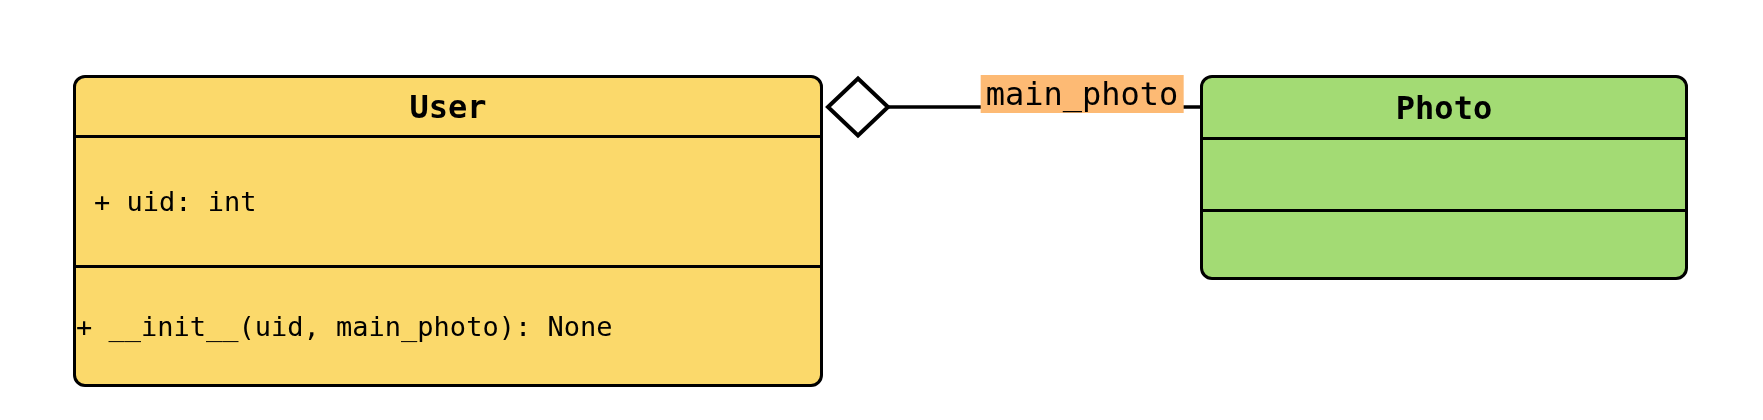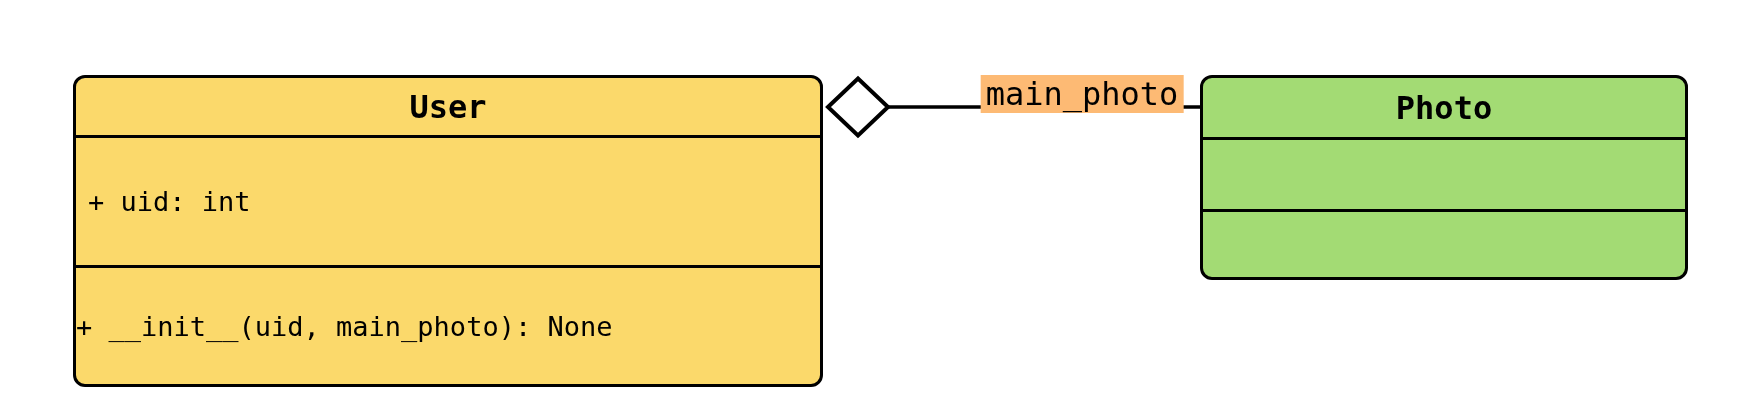--- a/index.html
+++ b/index.html
@@ -46,21 +46,21 @@
   .user-box .box-title { height: 57px; }
   .photo-box .box-title { height: 59px; }
   .box-section {
     border-top: 3px solid #000000;
   }
   .user-box .box-attrs {
     height: 130px;
     display: flex;
     flex-direction: column;
     justify-content: center;
-    padding-left: 12px;
+    padding-left: 18px;
   }
   .user-box .box-methods {
     flex: 1;
     display: flex;
     flex-direction: column;
     justify-content: center;
     padding-left: 0;
   }
   .photo-box .box-attrs { height: 72px; }
   .photo-box .box-methods { flex: 1; }

